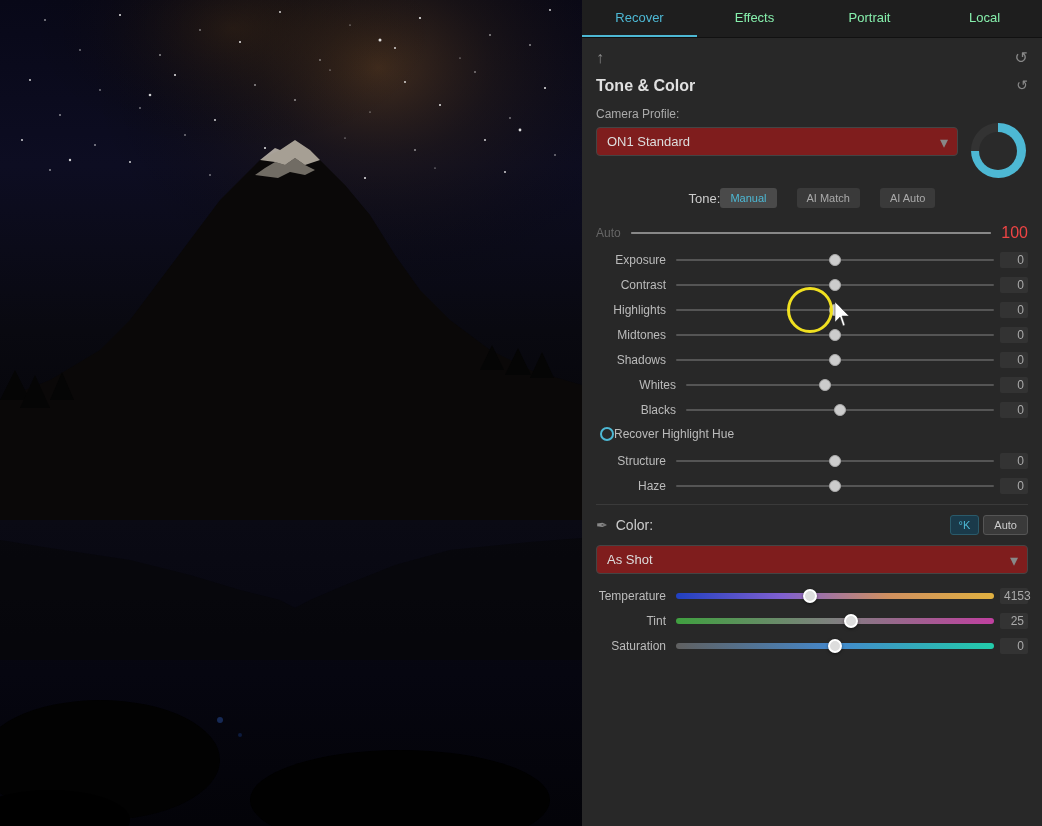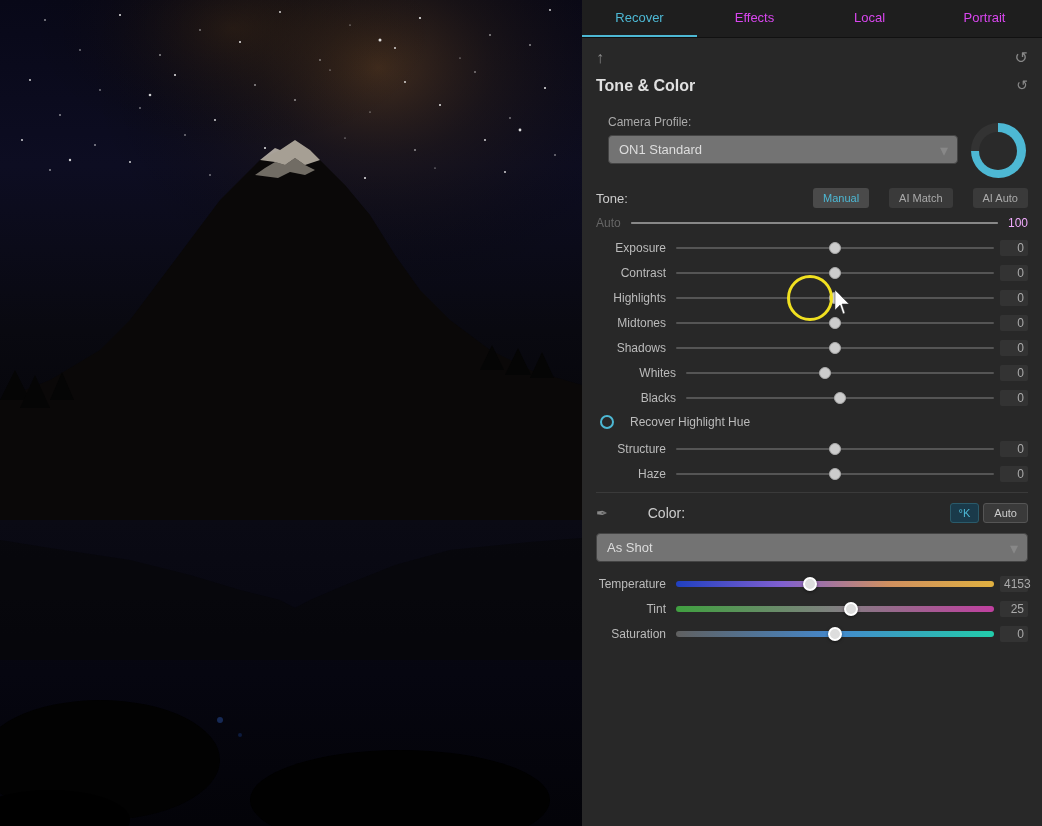--- a/index.html
+++ b/index.html
@@ -37,21 +37,21 @@
       display: flex;
       background: #1e1e1e;
       border-bottom: 1px solid #111;
       flex-shrink: 0;
     }
     .tab {
       flex: 1;
       padding: 10px 8px;
       text-align: center;
       font-size: 13px;
-      color: #d946ef;
+      color: #86efac;
       cursor: pointer;
       border-bottom: 2px solid transparent;
     }
     .tab.active {
       color: #4db8d4;
       border-bottom: 2px solid #4db8d4;
     }
 
     
     .toolbar {
@@ -106,45 +106,44 @@
       font-size: 12px;
       color: #aaa;
       margin-bottom: 6px;
     }
     .profile-select-wrapper {
       position: relative;
       margin-bottom: 14px;
     }
     .profile-select {
       width: 100%;
-      background: #737373;
+      background: #7f1d1d;
       border: 1px solid #444;
       border-radius: 4px;
       color: #ddd;
       font-size: 13px;
       padding: 6px 30px 6px 10px;
       appearance: none;
       cursor: pointer;
     }
     .select-arrow {
       position: absolute;
       right: 10px;
       top: 50%;
       transform: translateY(-50%);
       color: #888;
       pointer-events: none;
     }
 
     
     .profile-area {
       display: flex;
-      align-items: flex-end;
+      align-items: flex-start;
       justify-content: space-between;
       margin-bottom: 10px;
-      margin-left: 12px;
     }
     .profile-dial {
       width: 55px;
       height: 55px;
       border-radius: 50%;
       background: conic-gradient(#4db8d4 0deg 270deg, #333 270deg 360deg);
       position: relative;
       display: flex;
       align-items: center;
       justify-content: center;
@@ -153,22 +152,22 @@
       width: 38px;
       height: 38px;
       border-radius: 50%;
       background: #2a2a2a;
     }
 
     
     .tone-row {
       display: flex;
       align-items: center;
-      justify-content: space-between;
-      margin-bottom: 8px;
+      justify-content: center;
+      margin-bottom: 16px;
     }
     .tone-label {
       font-size: 13px;
       color: #ccc;
     }
     .tone-buttons {
       display: flex;
       gap: 20px;
     }
     .tone-btn {
@@ -190,22 +189,22 @@
       display: flex;
       align-items: center;
       justify-content: space-between;
       margin-bottom: 10px;
     }
     .auto-label {
       font-size: 12px;
       color: #666;
     }
     .auto-value {
-      font-size: 12px;
-      color: #f0abfc;
+      font-size: 16px;
+      color: #ef4444;
     }
     .auto-slider-track {
       flex: 1;
       margin: 0 10px;
       height: 2px;
       background: #555;
       border-radius: 1px;
       position: relative;
     }
     .auto-slider-fill {
@@ -258,21 +257,21 @@
 
     
     .cursor-overlay {
       position: relative;
     }
 
     
     .recover-row {
       display: flex;
       align-items: center;
-      gap: 16px;
+      gap: 0;
       margin-bottom: 12px;
       padding-left: 4px;
     }
     .recover-checkbox {
       width: 14px;
       height: 14px;
       border-radius: 50%;
       border: 2px solid #4db8d4;
       background: transparent;
       flex-shrink: 0;
@@ -302,21 +301,20 @@
       gap: 8px;
     }
     .eyedropper-icon {
       color: #888;
       font-size: 14px;
     }
     .color-title {
       font-size: 14px;
       color: #ccc;
       font-weight: 500;
-      margin-left: 32px;
     }
     .color-buttons {
       display: flex;
       gap: 4px;
       align-items: center;
     }
     .k-btn {
       background: #1a3a4a;
       color: #4db8d4;
       border: 1px solid #2a5a6a;
@@ -488,22 +486,22 @@
     <ellipse cx="400" cy="800" rx="150" ry="50" fill="#010101"></ellipse>
     <ellipse cx="50" cy="820" rx="80" ry="30" fill="#000"></ellipse>
   </svg>
 </div>
 
 <div class="right-panel">
 
   <div class="tabs">
     <div class="tab active">Recover</div>
     <div class="tab">Effects</div>
+    <div class="tab">Portrait</div>
     <div class="tab">Local</div>
-    <div class="tab">Portrait</div>
   </div>
 
   <div class="toolbar">
     <span class="toolbar-icon">↑</span>
     <span class="toolbar-icon">↺</span>
   </div>
 
   <div class="panel-content">
 
     <div class="section-header">

